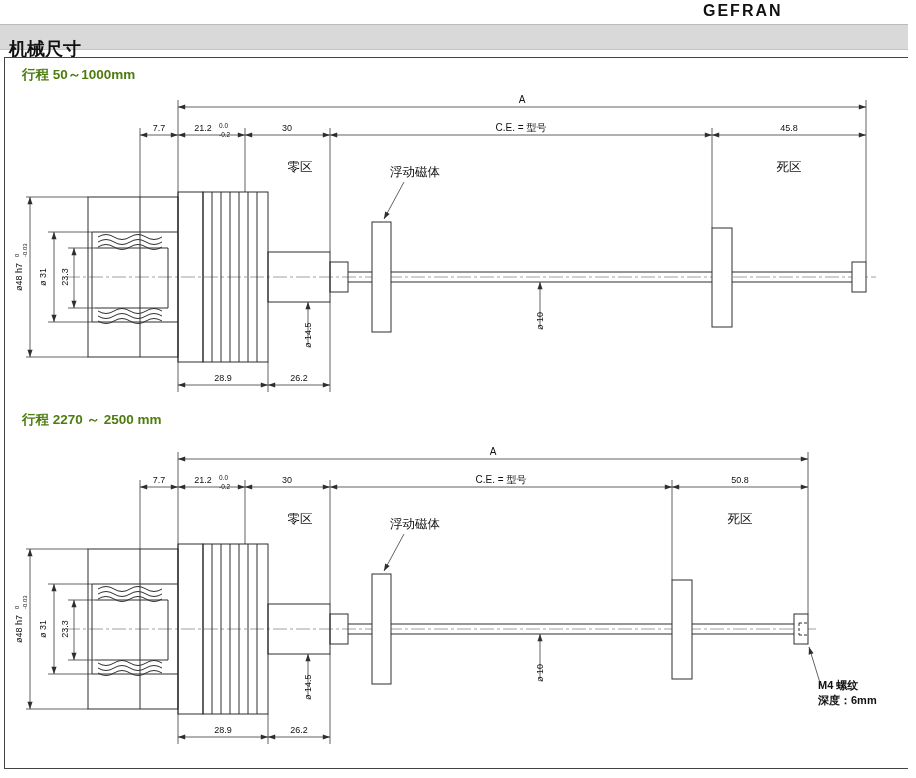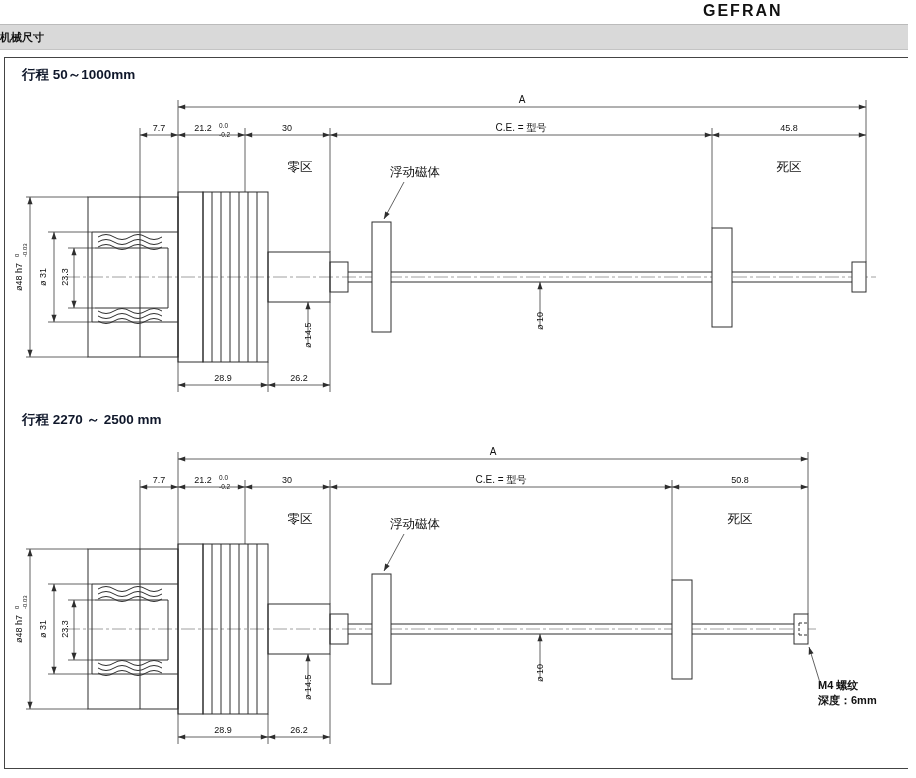--- a/index.html
+++ b/index.html
@@ -10,29 +10,29 @@
   .brand{
     position:absolute;top:2px;left:703px;font-size:16px;font-weight:bold;
     letter-spacing:2px;color:#111;
   }
   .header-bar{
     position:absolute;top:24px;left:0;width:916px;height:26px;
     background:#d9d9d9;border-top:1px solid #bbb;border-bottom:1px solid #c4c4c4;
     box-sizing:border-box;
   }
   .header-title{
-    display:inline-block;font-size:11px;font-weight:bold;
-    line-height:25px;color:#111;
+    display:inline-block;padding-left:9px;font-size:18px;font-weight:bold;
+    line-height:25px;color:#111;margin-top:12px;
   }
   .panel{
     position:absolute;left:4px;top:57px;width:906px;height:712px;
     border:1px solid #444;box-sizing:border-box;background:#fff;
   }
   .dtitle{
-    position:absolute;left:22px;font-size:13.5px;font-weight:bold;color:#0f172a;
+    position:absolute;left:22px;font-size:13.5px;font-weight:bold;color:#4d7c0f;
     white-space:nowrap;
   }
   svg{position:absolute;left:0;top:0;}
   svg text{font-family:"Liberation Sans","DejaVu Sans",sans-serif;}
 </style>
 </head>
 <body>
 
 <div class="page">
 

